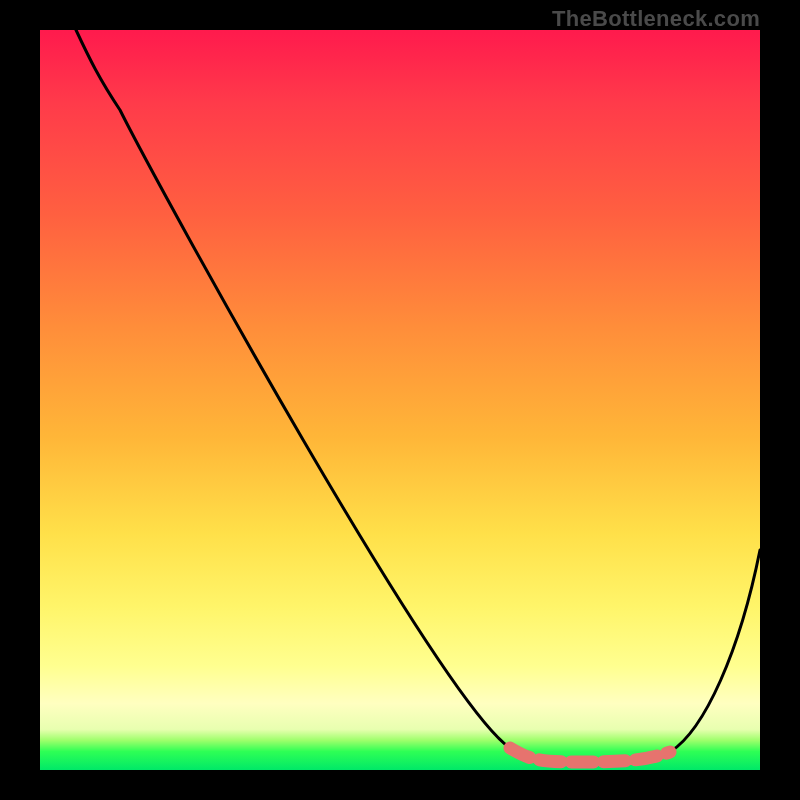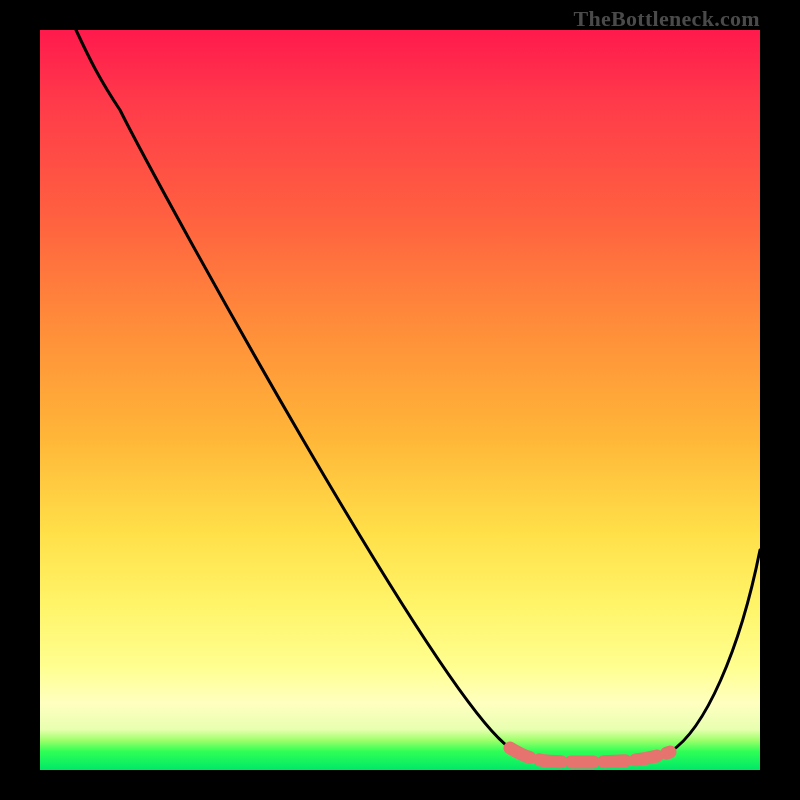--- a/index.html
+++ b/index.html
@@ -11,21 +11,20 @@
     overflow: hidden;
     font-family: Arial, Helvetica, sans-serif;
   }
   .frame {
     position: absolute;
     left: 0;
     top: 0;
     width: 800px;
     height: 800px;
     background: #000;
-    font-family: Liberation Serif, serif;
   }
   .plot {
     position: absolute;
     left: 40px;
     top: 30px;
     width: 720px;
     height: 740px;
     
     background: linear-gradient(
       to bottom,

